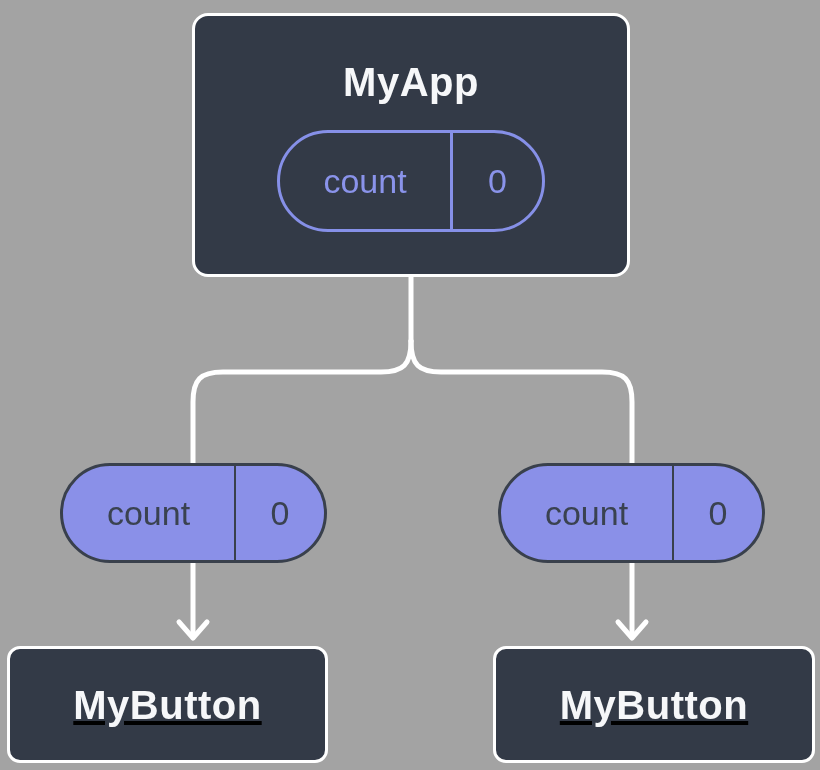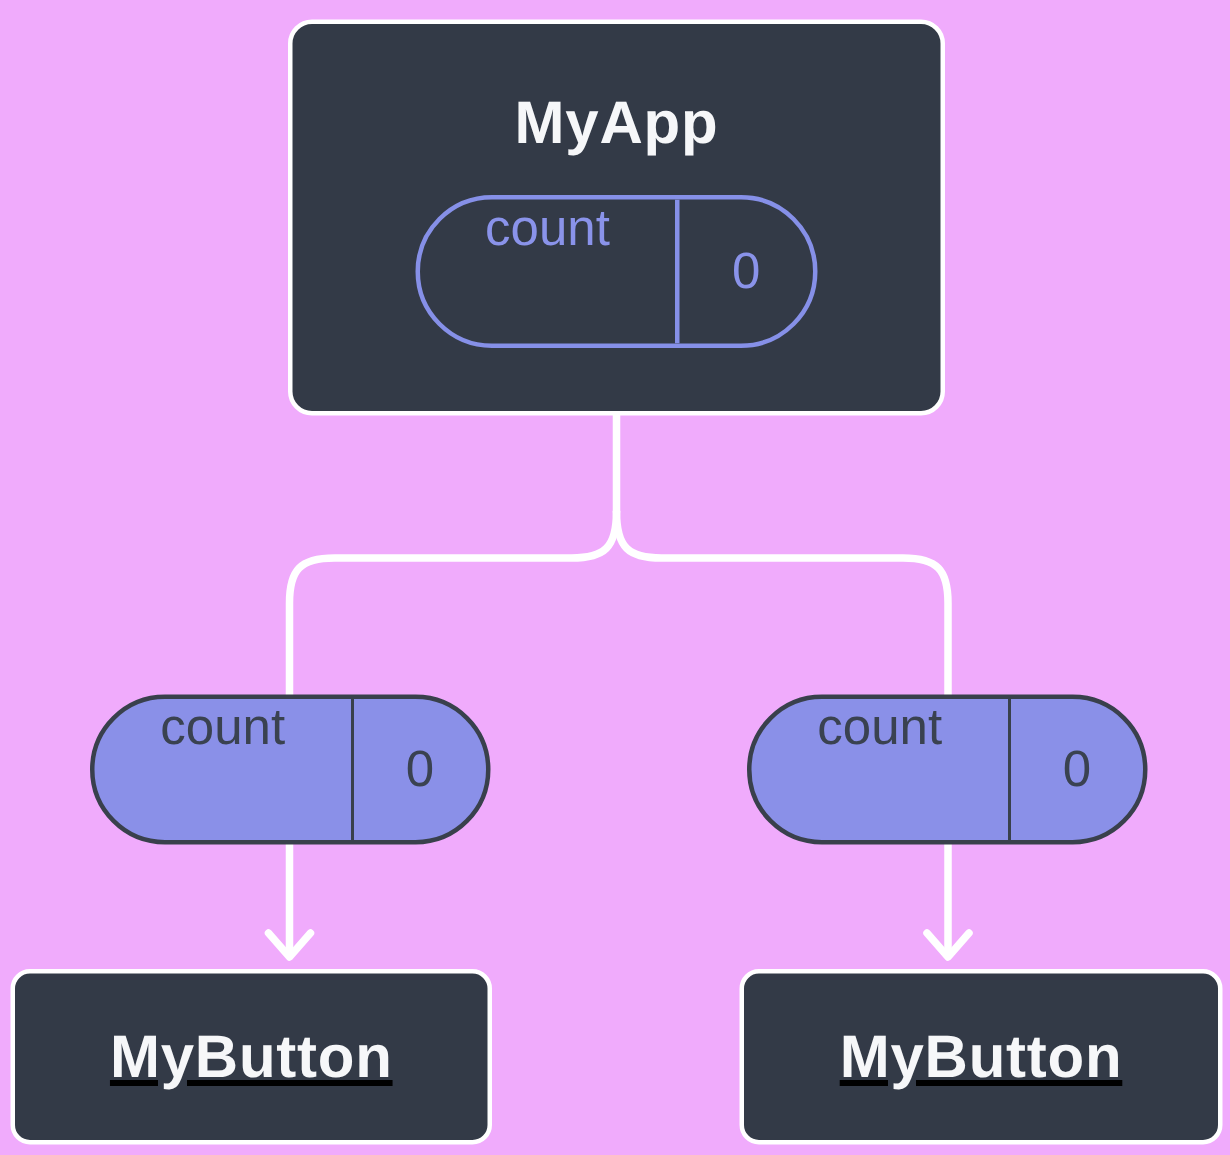--- a/index.html
+++ b/index.html
@@ -8,21 +8,21 @@
     background: #000000;
     width: 820px;
     height: 770px;
     overflow: hidden;
     font-family: "Liberation Sans", sans-serif;
   }
   .canvas {
     position: relative;
     width: 820px;
     height: 770px;
-    background: #f0abfc;
+    background: #a3a3a3;
   }
   svg.connectors {
     position: absolute;
     left: 0; top: 0;
     width: 820px; height: 770px;
     z-index: 1;
   }
   .node {
     position: absolute;
     background: #333A47;
@@ -69,21 +69,21 @@
     color: #3A4250;
     z-index: 2;
   }
   .pill-prop .pill-left { border-right: 2.5px solid #39404C; }
   .pill-prop-left { left: 60px; top: 463px; }
   .pill-prop-right { left: 498px; top: 463px; }
   .pill-left {
     box-sizing: border-box;
     flex: 0 0 173px;
     display: flex;
-    align-items: flex-start;
+    align-items: center;
     justify-content: center;
   }
   .pill-right {
     flex: 1;
     display: flex;
     align-items: center;
     justify-content: center;
   }
   .pill-text {
     font-size: 34px;

